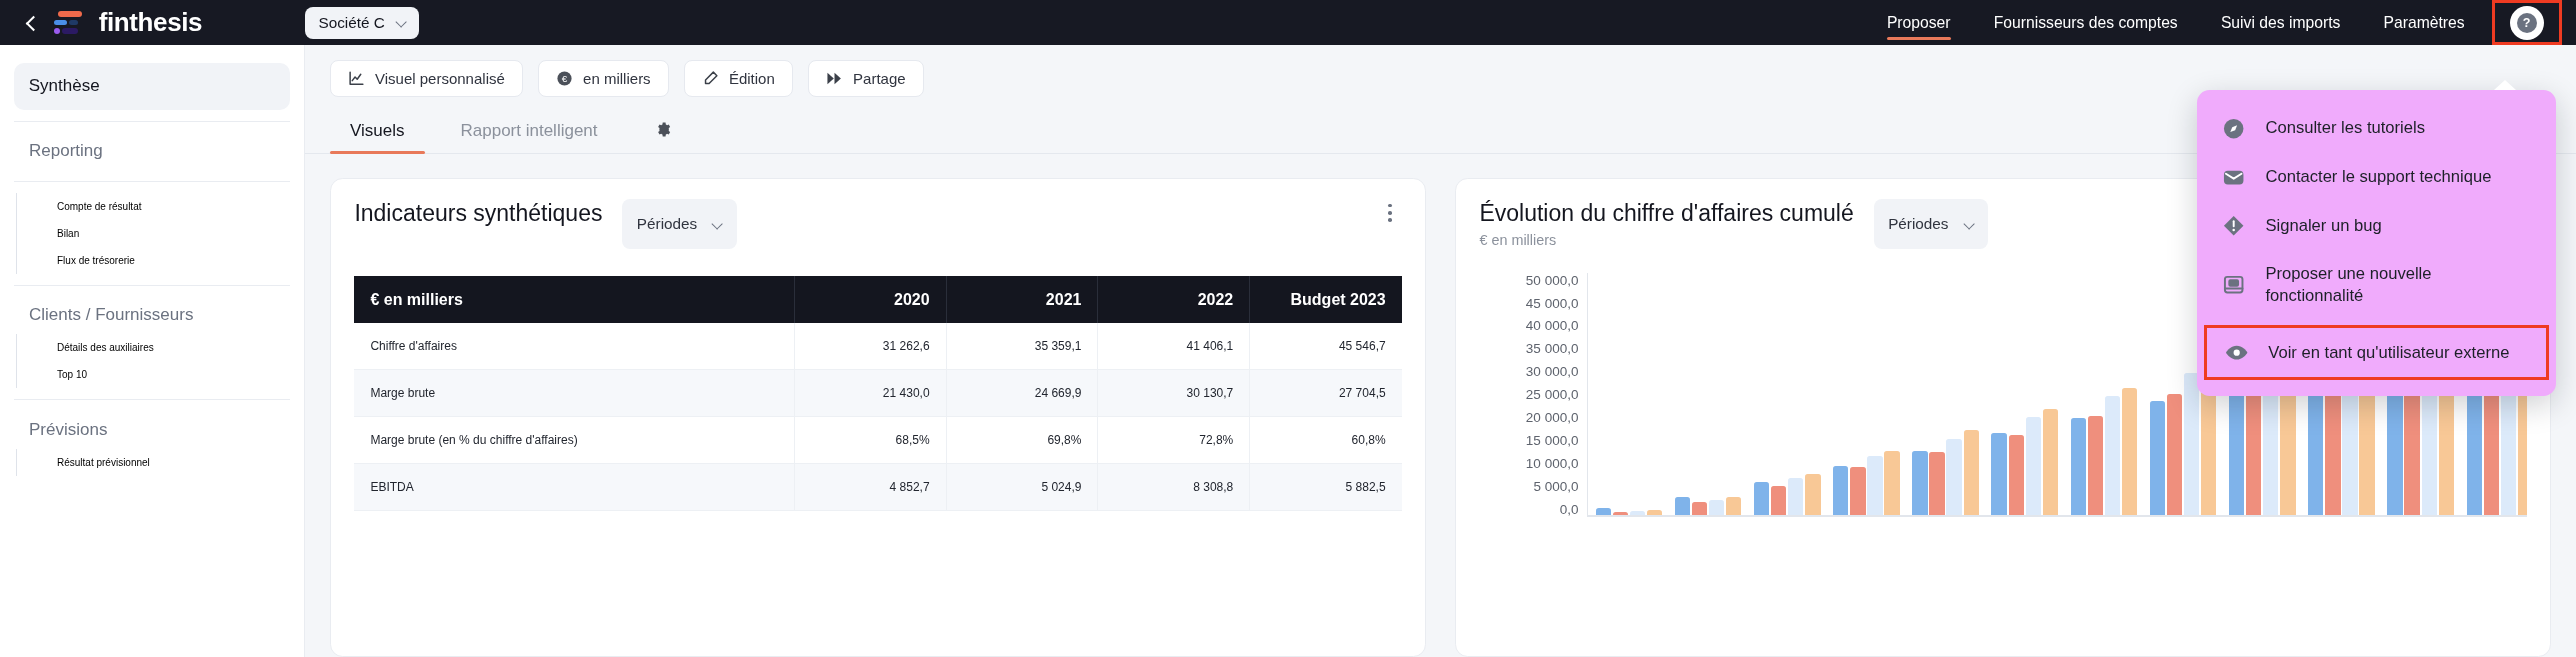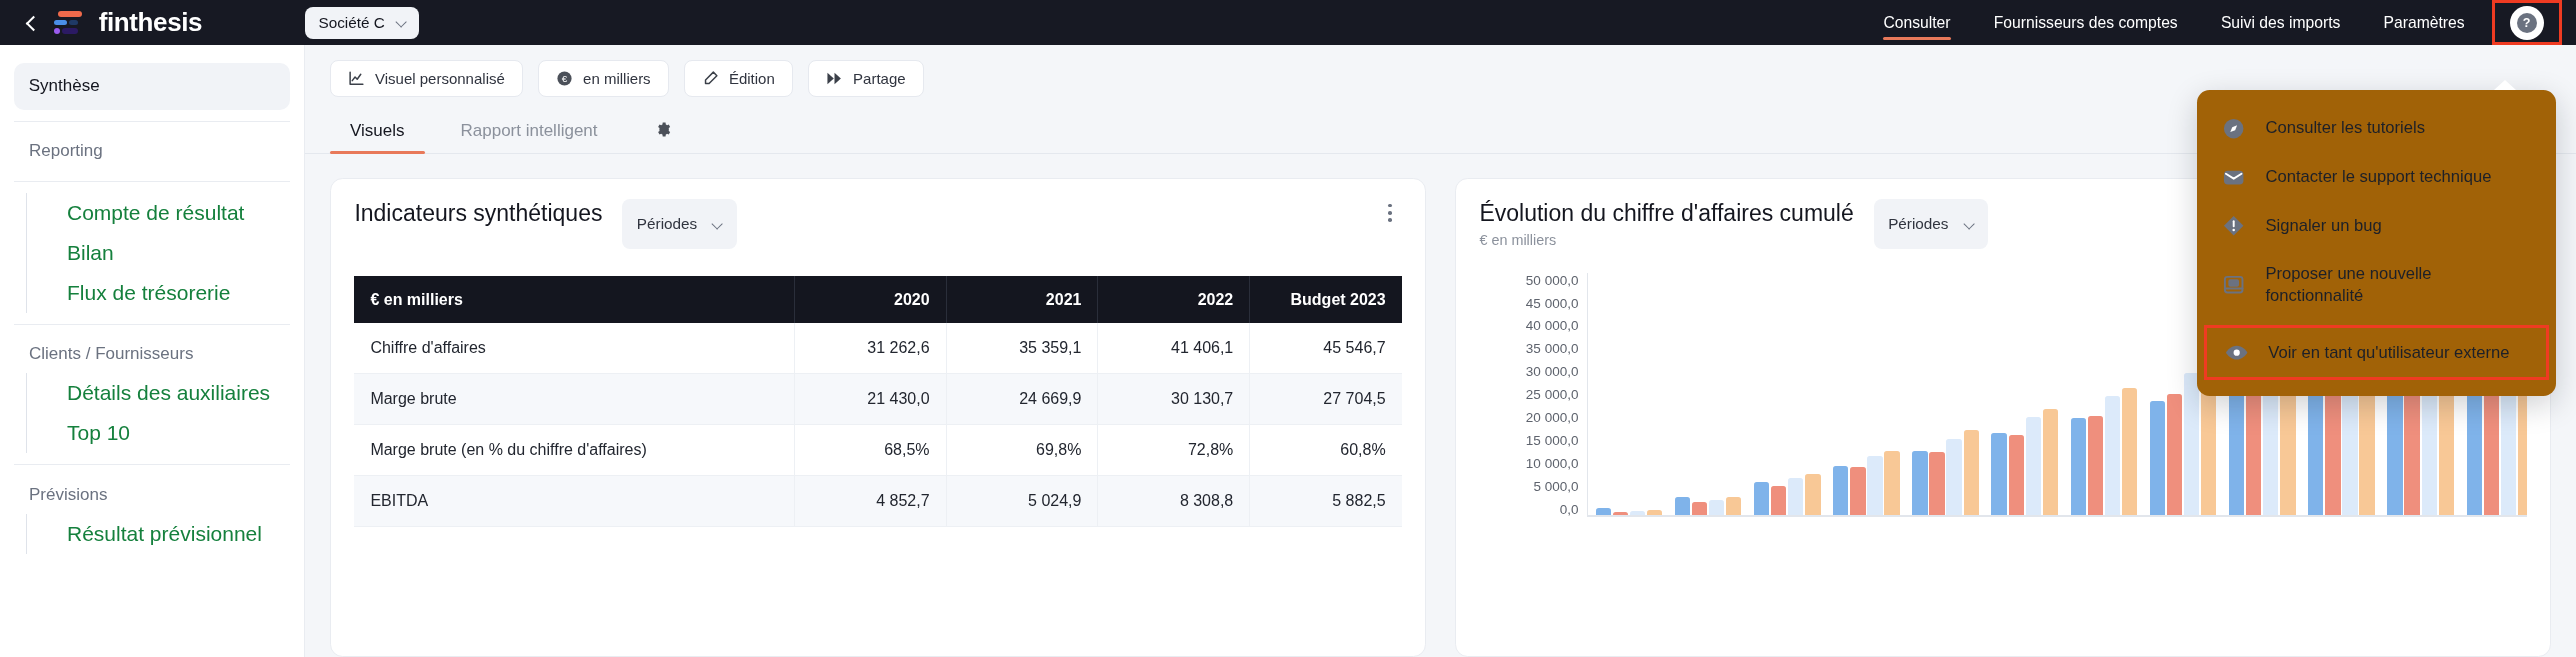--- a/index.html
+++ b/index.html
@@ -87,21 +87,21 @@
   .side-active {
     margin: 5.4px 14.4px 0 14.4px; background: #f1f3f7; border-radius: 10px;
     height: 47px; display: flex; align-items: center; padding: 0 14.4px;
     font-size: 17px; color: #14161f; cursor: pointer;
   }
   .side-sep { height: 0.9px; background: #e9ecf1; margin: 10.8px 14.4px; }
   .side-group-title {
     font-size: 17px; color: #6b7280; padding: 9px 29px 9px 29px; cursor: pointer;
   }
   .side-sub {
-    font-size: 21px; color: #15803d; padding: 8px 0 8px 40px; margin-left: 26px;
+    font-size: 10px; color: #000000; padding: 8px 0 8px 40px; margin-left: 16px;
     border-left: 1.8px solid #dfe3ea; cursor: pointer;
   }
 
   
   .main { flex: 1 1 auto; background: #f4f6f9; min-width: 0; display: flex; flex-direction: column; position: relative; }
   .toolbar { display: flex; gap: 15.3px; padding: 15.3px 25px 9px 25px; }
   .tool-btn {
     background: #ffffff; border: 0.9px solid #e6e9ef; border-radius: 8px;
     height: 37px; padding: 0 17px; display: flex; align-items: center; gap: 10px;
     font-size: 15px; color: #30343f; cursor: pointer; white-space: nowrap;
@@ -142,21 +142,21 @@
   
   .tbl-wrap { margin-top: 27px; }
   table.ind { border-collapse: collapse; width: 100%; table-layout: fixed; }
   table.ind th {
     background: #14161f; color: #ffffff; font-size: 16px; font-weight: 600;
     padding: 14.4px 16px; text-align: right; border-right: 0.9px solid #2a2e3a;
   }
   table.ind th:first-child { text-align: left; }
   table.ind th:last-child { border-right: none; }
   table.ind td {
-    font-size: 16px; color: #22262f; padding: 16px 16px; text-align: right;
+    font-size: 12px; color: #22262f; padding: 16px 16px; text-align: right;
     border-bottom: 0.9px solid #edf0f4; border-right: 0.9px solid #edf0f4;
   }
   table.ind td:first-child { text-align: left; }
   table.ind td:last-child { border-right: none; }
   table.ind tbody tr:nth-child(even) td { background: #f6f8fb; }
 
   
   .chart-area { margin-top: 23.4px; display: flex; height: 269px; }
   .y-axis {
     width: 108px; flex: 0 0 108px; display: flex; flex-direction: column;
@@ -170,21 +170,21 @@
   }
   .plot::after {
     content: ""; position: absolute; left: 0; right: 0; bottom: 0; height: 1.3px; background: #e2e6ec;
   }
   .bgroup { display: flex; align-items: flex-end; gap: 1.8px; margin-right: 12.6px; height: 100%; }
   .bar { width: 15.3px; border-radius: 2.7px 2.7px 0 0; }
 
   
   .help-menu {
     position: absolute; right: 20px; top: 45px; width: 359px;
-    background: #a16207; border-radius: 12.6px; box-shadow: 0 9px 30.5px rgba(16,20,30,.20);
+    background: #f0abfc; border-radius: 12.6px; box-shadow: 0 9px 30.5px rgba(16,20,30,.20);
     padding: 14.4px 0 16px 0; z-index: 60;
   }
   .help-menu::before {
     content: ""; position: absolute; right: 40px; top: -10px;
     border-left: 11.7px solid transparent; border-right: 11.7px solid transparent;
     border-bottom: 10.8px solid #ffffff;
   }
   .menu-item {
     display: flex; align-items: center; gap: 18px; padding: 12.6px 23.4px; cursor: pointer;
     font-size: 16.6px; color: #1d2028; line-height: 1.35;
@@ -213,21 +213,21 @@
       </div>
       <div class="brand-name">finthesis</div>
     </div>
 
     <div class="company-pill">
       <span>Société C</span>
       <span class="chev-down"></span>
     </div>
 
     <div class="nav-right">
-      <div class="nav-item active">Consulter</div>
+      <div class="nav-item active">Proposer</div>
       <div class="nav-item">Fournisseurs des comptes</div>
       <div class="nav-item">Suivi des imports</div>
       <div class="nav-item">Paramètres</div>
       <div class="help-wrap">
         <div class="help-circle">
           <span class="help-q">?</span>
         </div>
         <div class="help-highlight"></div>
       </div>
     </div>

